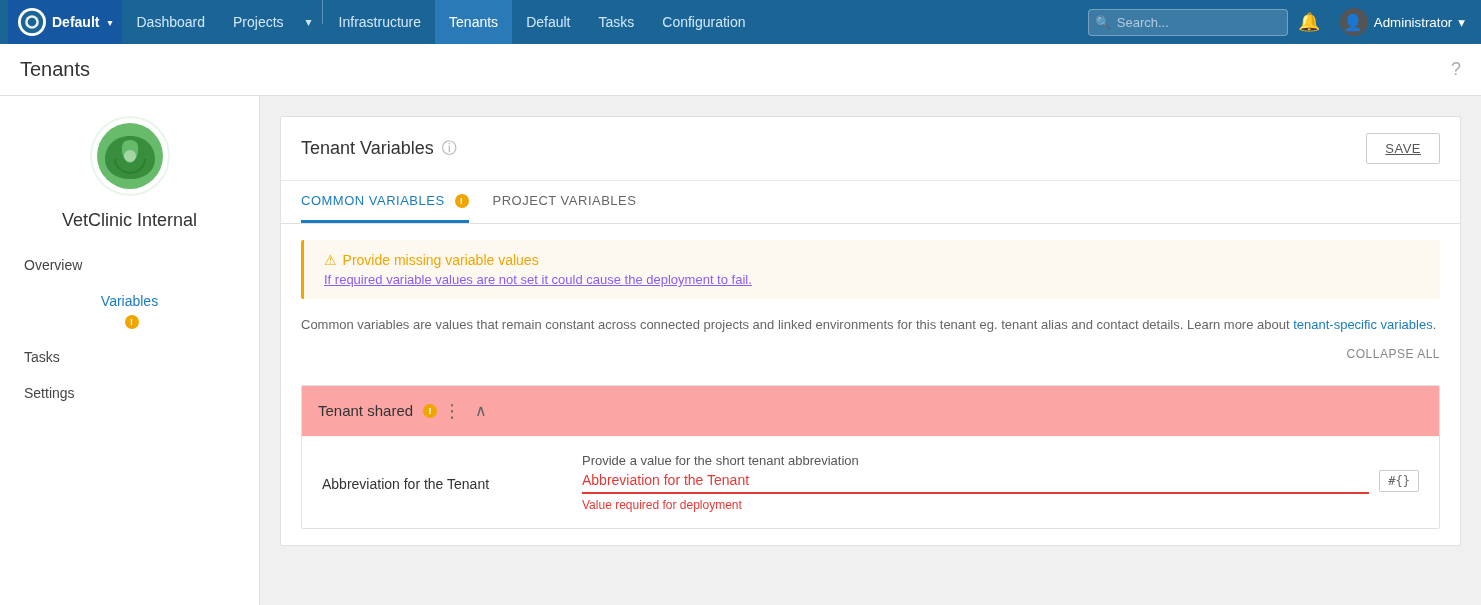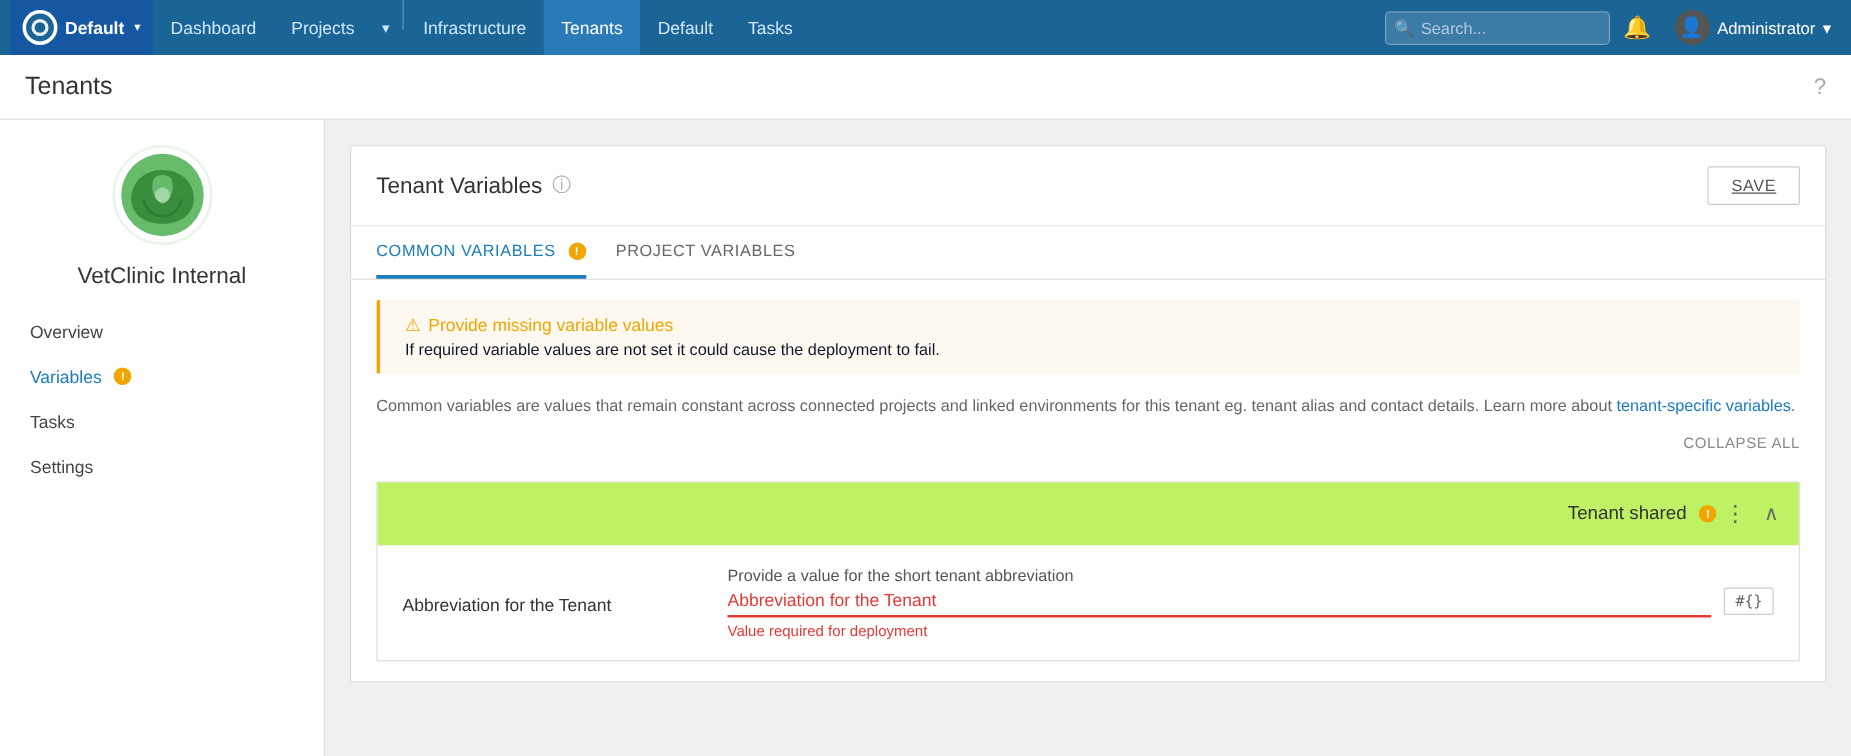--- a/index.html
+++ b/index.html
@@ -89,21 +89,21 @@
       font-size: 13px;
       pointer-events: none;
     }
     .search-input {
       background: rgba(255,255,255,0.15);
       border: 1px solid rgba(255,255,255,0.3);
       border-radius: 4px;
       padding: 5px 10px 5px 28px;
       color: #fdba74;
       font-size: 13px;
-      width: 180px;
+      width: 200px;
       outline: none;
     }
     .search-input::placeholder { color: rgba(255,255,255,0.6); }
     .nav-icon-btn {
       width: 36px; height: 44px;
       display: flex; align-items: center; justify-content: center;
       cursor: pointer;
       color: #d0e8ff;
       font-size: 18px;
       background: none;
@@ -178,21 +178,21 @@
     .sidebar-nav { list-style: none; }
     .sidebar-nav-item {
       padding: 10px 24px;
       cursor: pointer;
       font-size: 14px;
       color: #444;
       display: flex;
       align-items: center;
       gap: 6px;
     }
-    .sidebar-nav-item.active { color: #1a7cbf; font-weight: 500; }
+    .sidebar-nav-item.active { color: #1a7cbf; font-weight: 500; flex-direction: column; }
     .warning-dot {
       display: inline-block;
       width: 14px; height: 14px;
       background: #f0a500;
       border-radius: 50%;
       font-size: 9px;
       line-height: 14px;
       text-align: center;
       color: #fff;
       font-weight: bold;
@@ -282,21 +282,21 @@
     .warning-title {
       color: #f0a500;
       font-size: 14px;
       font-weight: 500;
       display: flex;
       align-items: center;
       gap: 6px;
       margin-bottom: 4px;
     }
     .warning-icon { font-size: 14px; }
-    .warning-text { font-size: 13px; color: #0f172a; }
+    .warning-text { font-size: 13px; color: #8b5cf6; text-decoration: underline; }
 
     
     .description {
       padding: 0 20px 12px;
       font-size: 13px;
       color: #666;
       line-height: 1.5;
     }
     .description a { color: #1a7cbf; text-decoration: none; }
 
@@ -319,22 +319,22 @@
     
     .section {
       border: 1px solid #e0e0e0;
       border-radius: 2px;
       margin: 0 20px 16px;
     }
     .section-header {
       padding: 12px 16px;
       display: flex;
       align-items: center;
-      justify-content: flex-end;
-      background: #bef264;
+      justify-content: flex-start;
+      background: #fca5a5;
     }
     .section-title {
       font-size: 15px;
       font-weight: 500;
       color: #333;
       display: flex;
       align-items: center;
       gap: 6px;
     }
     .section-actions {
@@ -430,20 +430,21 @@
 
   <div class="nav-items">
     <button class="nav-item">Dashboard</button>
     <button class="nav-item">Projects</button>
     <button class="nav-dropdown-btn">▾</button>
     <div class="nav-divider"></div>
     <button class="nav-item">Infrastructure</button>
     <button class="nav-item active">Tenants</button>
     <button class="nav-item">Default</button>
     <button class="nav-item">Tasks</button>
+    <button class="nav-item">Configuration</button>
   </div>
 
   <div class="nav-right">
     <div class="search-wrapper">
       <span class="search-icon-nav">🔍</span>
       <input class="search-input" type="text" placeholder="Search..." style="">
     </div>
     <button class="nav-icon-btn">🔔</button>
     <button class="user-btn">
       <div class="user-avatar">👤</div>

